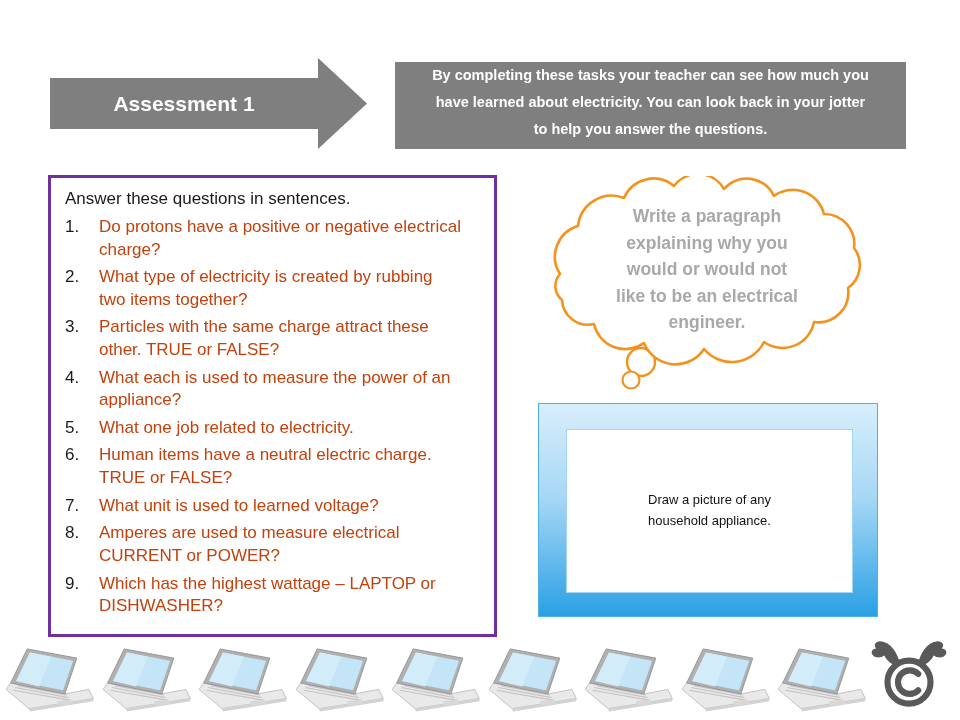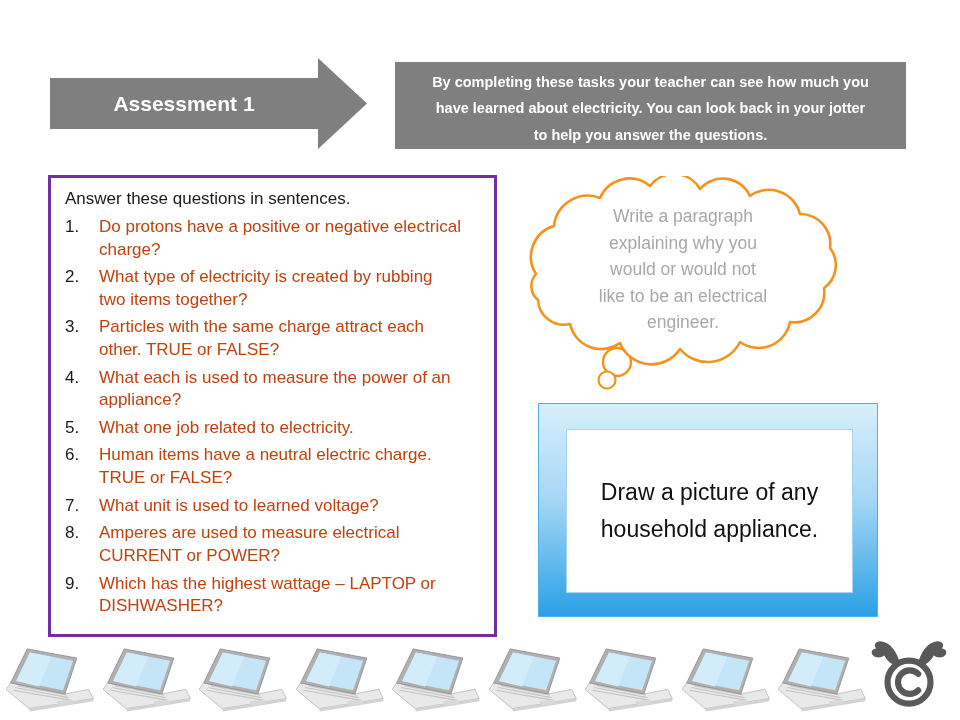--- a/index.html
+++ b/index.html
@@ -5,47 +5,47 @@
   html,body{margin:0;padding:0;background:#fff;}
   .slide{position:relative;width:960px;height:720px;background:#ffffff;overflow:hidden;
          font-family:"Liberation Sans",sans-serif;}
 
   
   .arrow-wrap{position:absolute;left:50px;top:58px;width:320px;height:91px;}
   .arrow-wrap svg{display:block;}
 
   
   .info-box{position:absolute;left:395px;top:62px;width:511px;height:87px;background:#7f7f7f;
-            display:flex;align-items:flex-end;justify-content:center;}
+            display:flex;align-items:flex-start;justify-content:center;}
   .info-box .info-text{color:#ffffff;font-weight:bold;font-size:14.5px;line-height:1.85;
             text-align:center;white-space:pre-line;}
 
   
   .question-box{position:absolute;left:48px;top:175px;width:449px;height:462px;
             border:3px solid #7030a0;background:#ffffff;box-sizing:border-box;
             padding:11px 12px 4px 14px;overflow:hidden;}
   .q-intro{font-size:17px;color:#1a1a1a;margin:0 0 7px 0;}
   .q-item{display:flex;margin:0 0 5px 0;}
   .q-num{flex:0 0 34px;font-size:17px;color:#1a1a1a;line-height:1.33;}
   .q-text{flex:1;font-size:17px;color:#c2410c;line-height:1.33;white-space:pre-line;}
 
   
-  .cloud-wrap{position:absolute;left:508px;top:176px;width:350px;height:220px;}
+  .cloud-wrap{position:absolute;left:532px;top:176px;width:350px;height:220px;font-weight:bold;}
   .cloud-wrap svg{position:absolute;left:0;top:0;}
   .cloud-text{position:absolute;left:34px;right:34px;top:27px;text-align:center;
             color:#a8a8a8;font-size:17.5px;line-height:1.52;white-space:pre-line;}
 
   
   .draw-box{position:absolute;left:538px;top:403px;width:340px;height:214px;box-sizing:border-box;
             border:1px solid #4fb0e8;
             background:linear-gradient(180deg,#d8eefb 0%,#a5d7f5 45%,#2aa0e5 100%);}
   .draw-inner{position:absolute;left:27px;top:25px;width:287px;height:164px;box-sizing:border-box;
             background:#ffffff;border:1px solid #a6d5f2;
             display:flex;align-items:center;justify-content:center;}
-  .draw-text{font-size:23px;color:#111;text-align:center;line-height:1.6;white-space:pre-line;}
+  .draw-text{font-size:13px;color:#111;text-align:center;line-height:1.6;white-space:pre-line;}
 
   
   .laptop-row{position:absolute;left:0;top:648px;width:960px;height:70px;}
   .laptop{position:absolute;top:0;width:92px;height:68px;}
 
   
   .moose-logo{position:absolute;left:866px;top:632px;width:86px;height:86px;}
 </style>
 </head>
 <body>
@@ -73,21 +73,21 @@
           <span class="q-text">Do protons have a positive or negative electrical
 charge?</span>
         </div>
         <div class="q-item">
           <span class="q-num">2.</span>
           <span class="q-text">What type of electricity is created by rubbing
 two items together?</span>
         </div>
         <div class="q-item">
           <span class="q-num">3.</span>
-          <span class="q-text">Particles with the same charge attract each
+          <span class="q-text">Particles with the same charge attract these
 other. TRUE or FALSE?</span>
         </div>
         <div class="q-item">
           <span class="q-num">4.</span>
           <span class="q-text">What each is used to measure the power of an
 appliance?</span>
         </div>
         <div class="q-item">
           <span class="q-num">5.</span>
           <span class="q-text">What one job related to electricity.</span>

